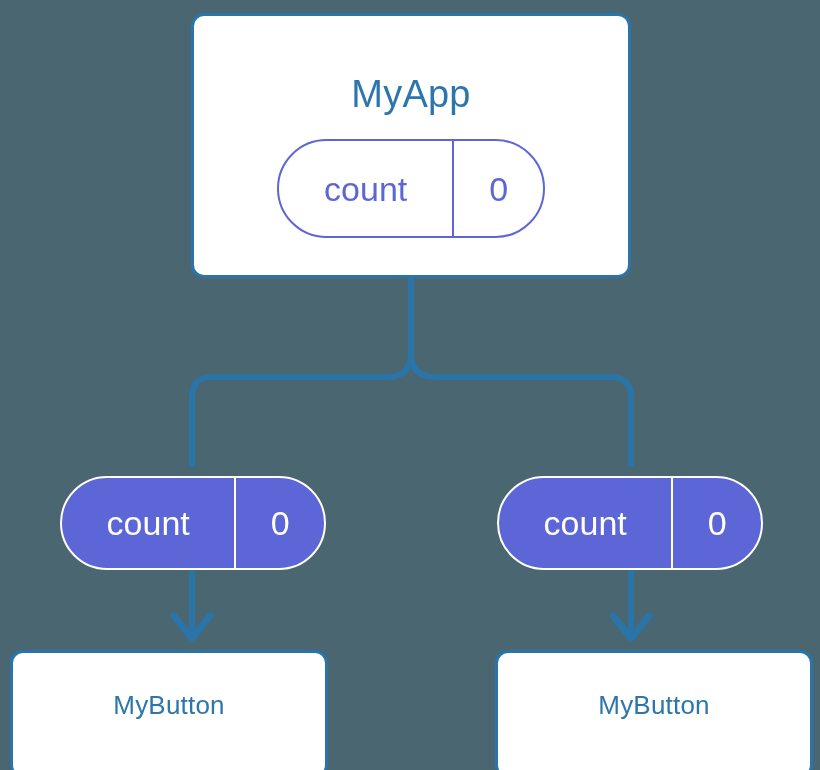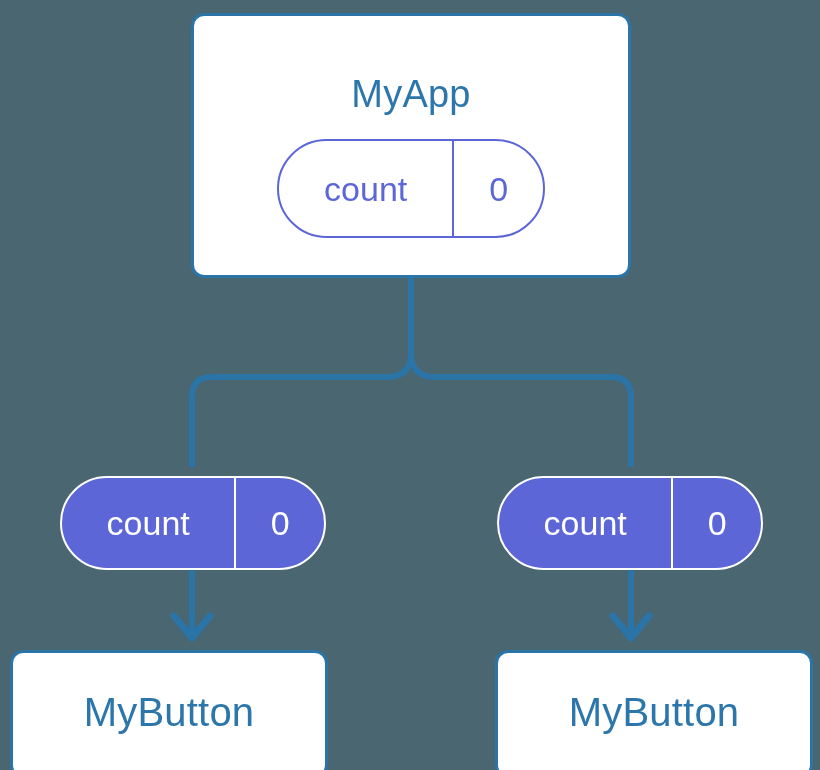--- a/index.html
+++ b/index.html
@@ -63,21 +63,21 @@
     height: 128px;
   }
   #btn-box-right {
     left: 495px;
     top: 650px;
     width: 318px;
     height: 128px;
   }
   .btn-title {
     top: 37px;
-    font-size: 40px;
+    font-size: 26px;
   }
 
   
   .pill {
     position: absolute;
     display: flex;
     align-items: stretch;
     box-sizing: border-box;
     border-radius: 999px;
     overflow: hidden;

